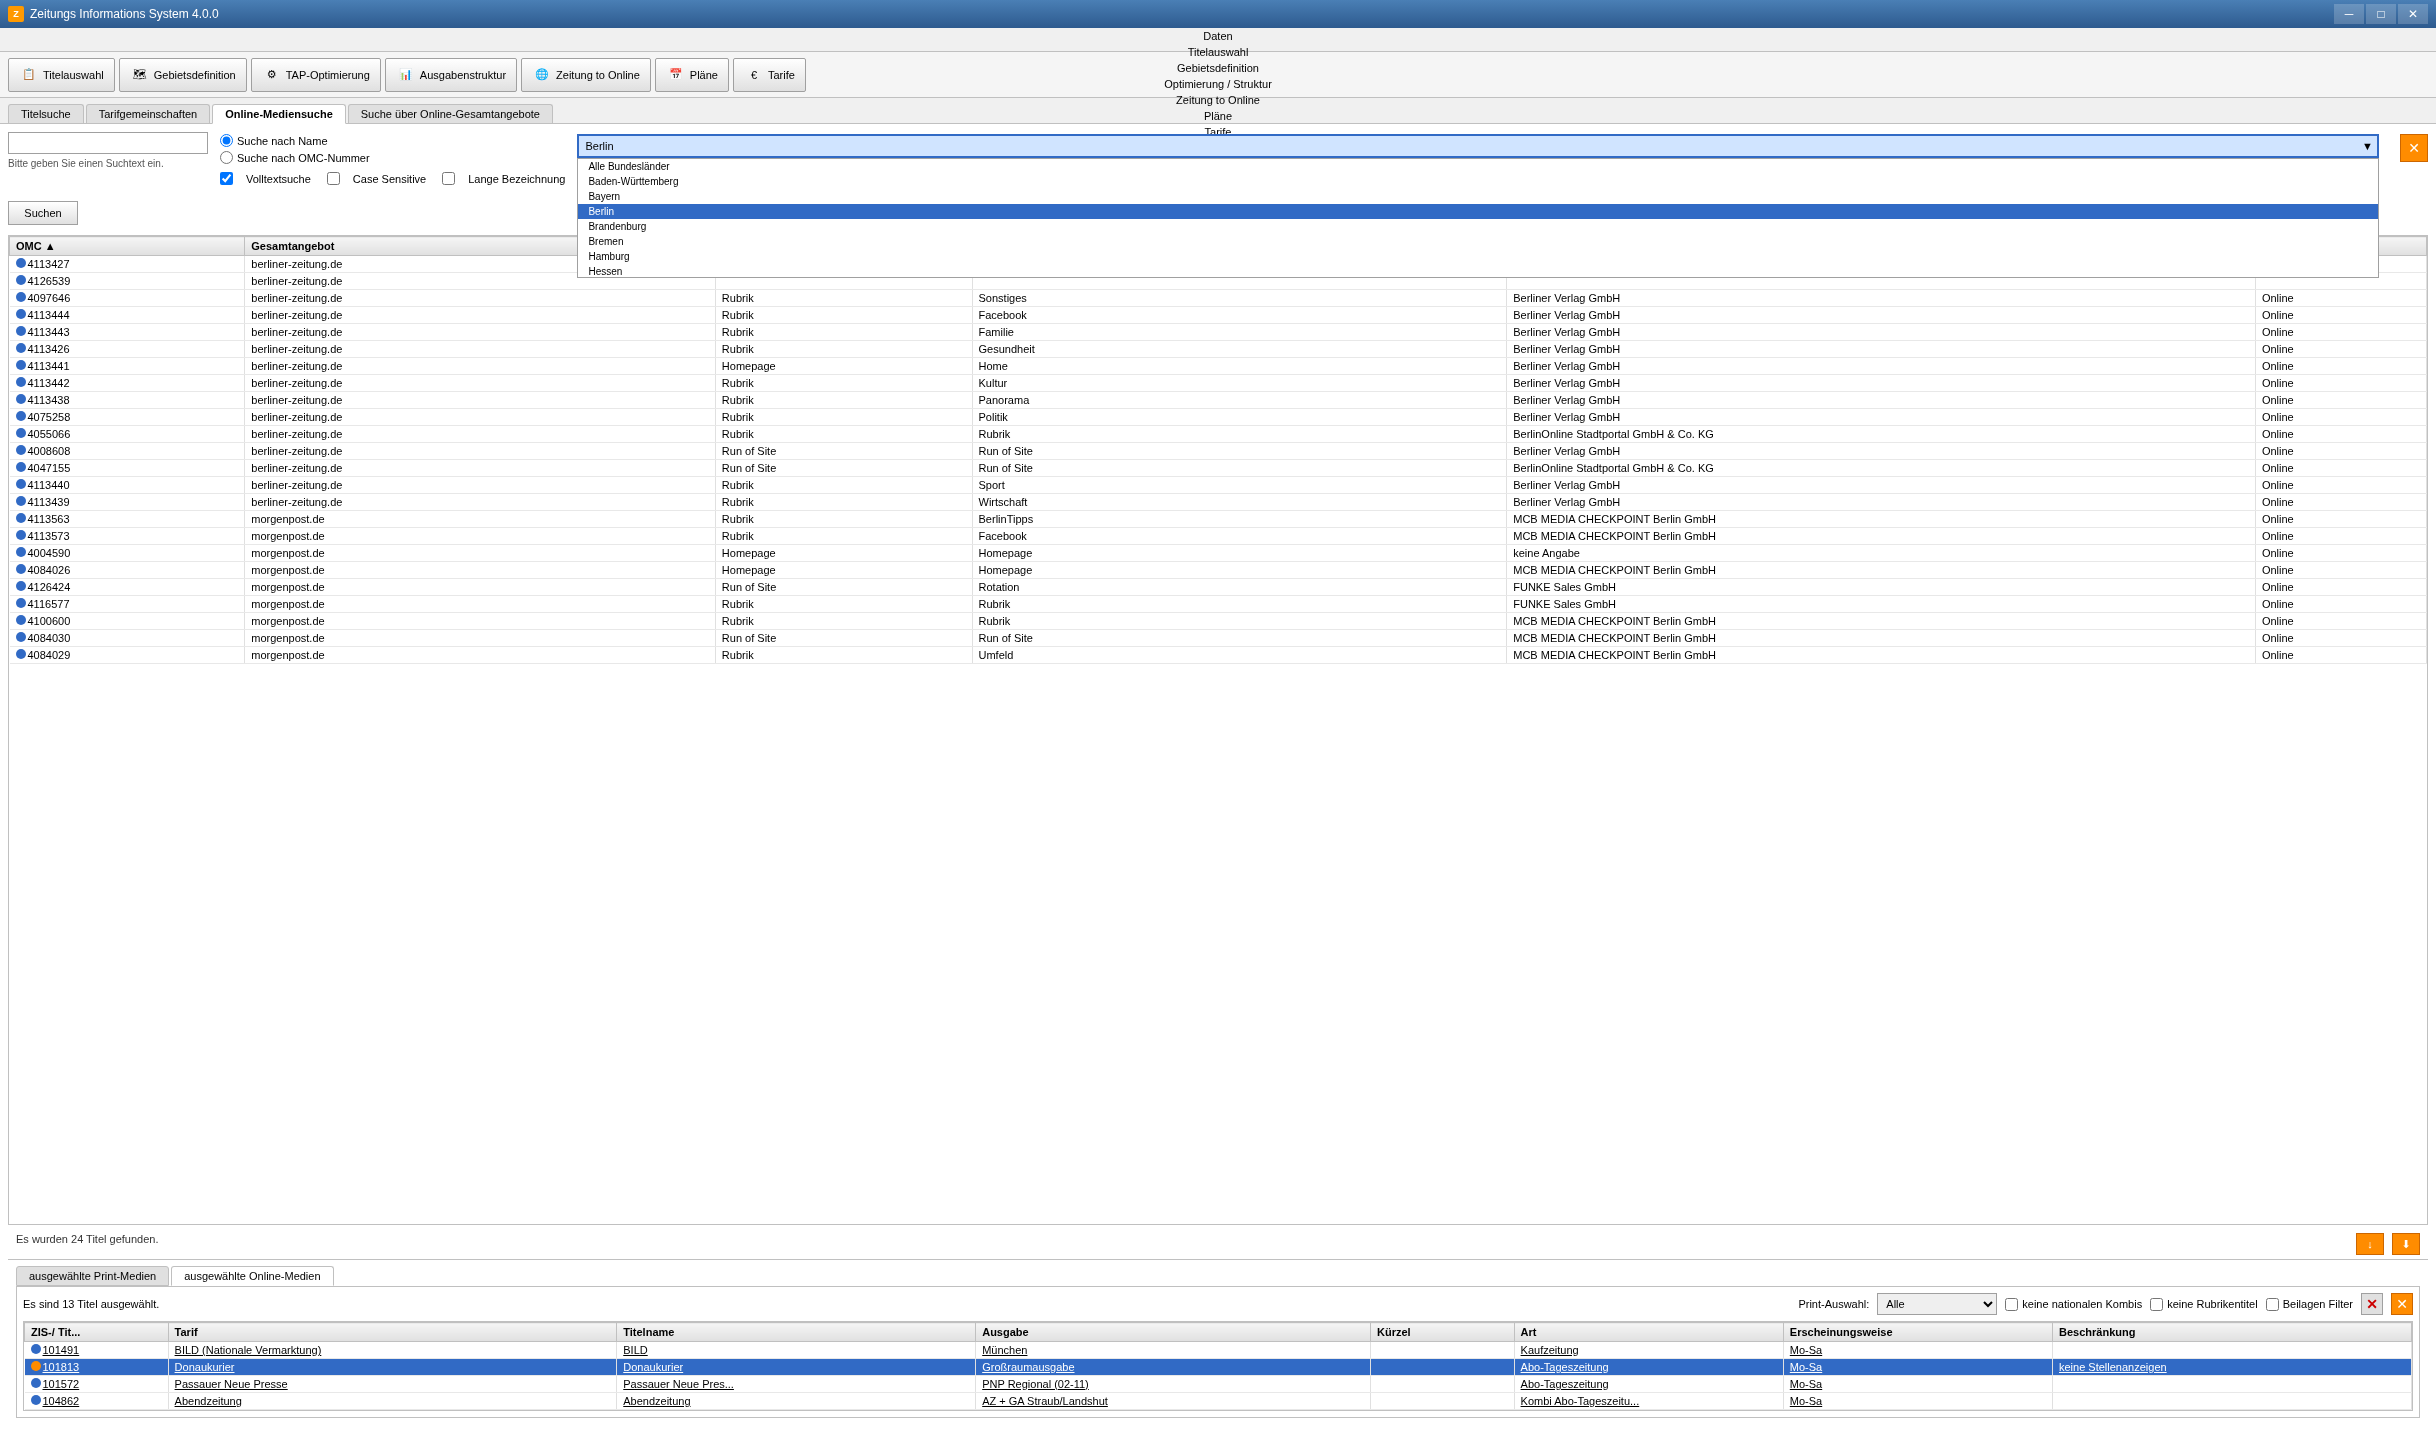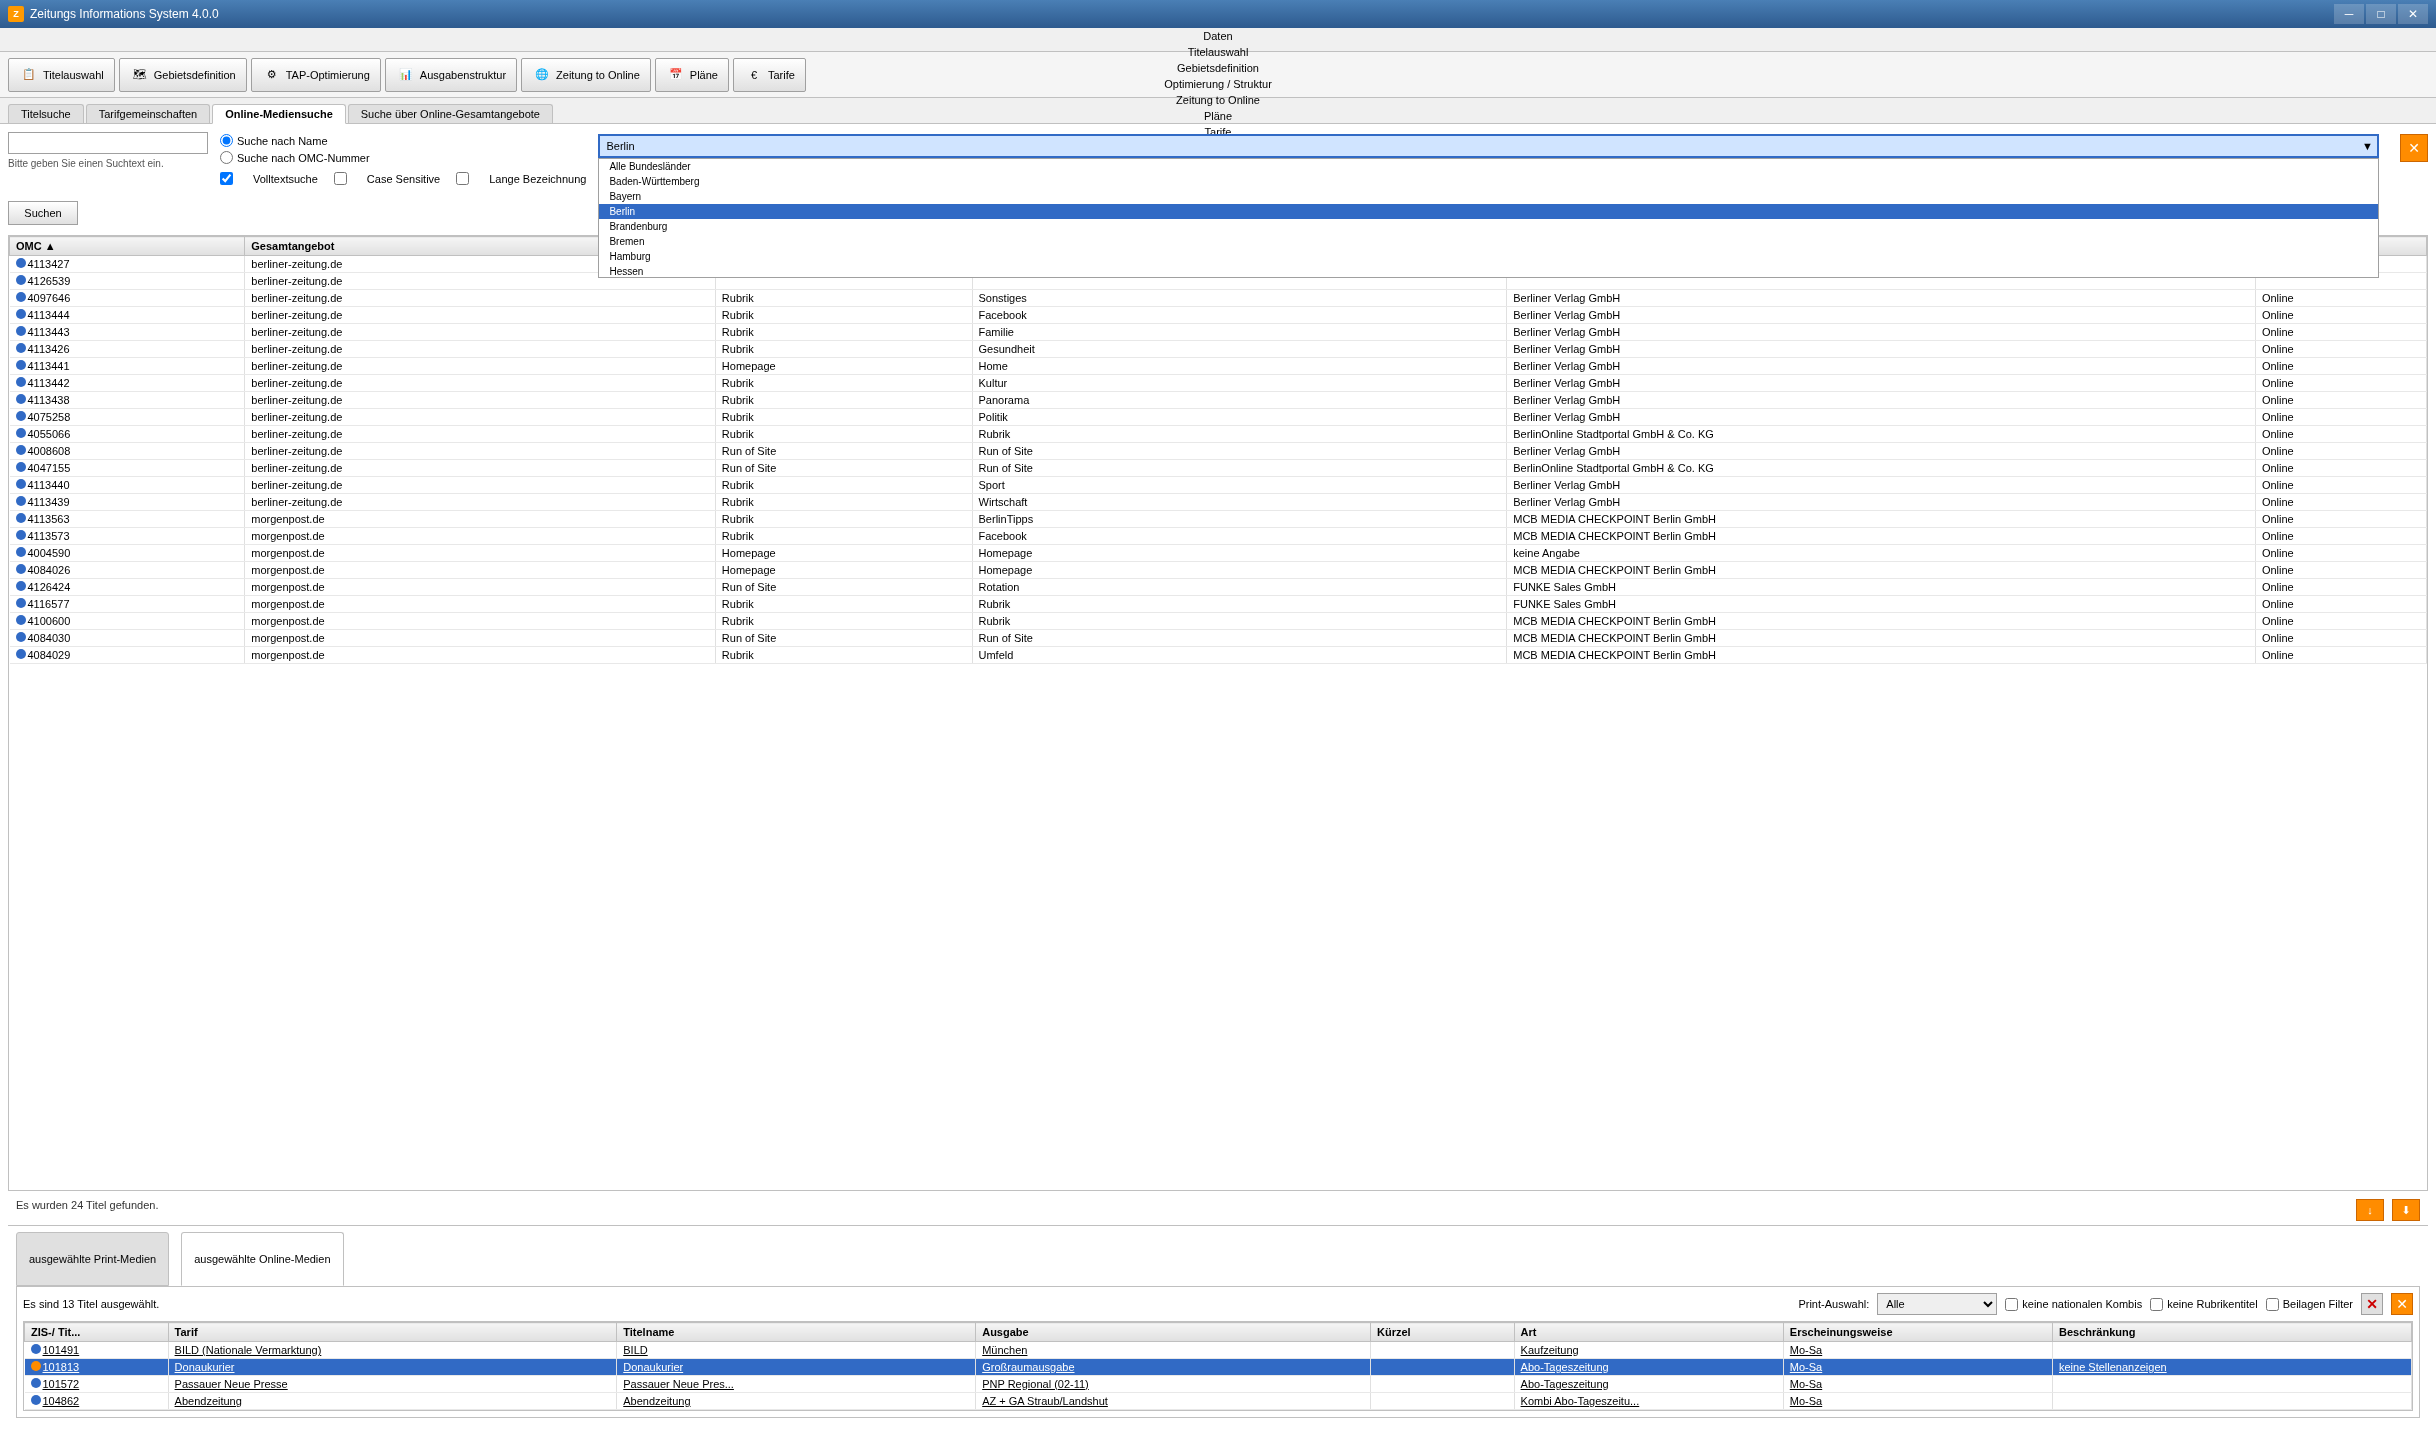--- a/index.html
+++ b/index.html
@@ -136,21 +136,21 @@
       margin-top: 24px;
     }
 
     .search-options {
       display: flex;
       flex-direction: column;
       gap: 4px;
       margin-top: 2px;
     }
     .radio-option { display: flex; align-items: center; gap: 4px; cursor: pointer; }
-    .checkbox-option { display: flex; align-items: center; gap: 20px; cursor: pointer; }
+    .checkbox-option { display: flex; align-items: center; gap: 13px; cursor: pointer; }
     .search-options-row { display: flex; align-items: center; gap: 16px; margin-top: 4px; }
     .dropdown-trigger {
       width: 100%;
       height: 24px;
       border: 2px solid #316ac5;
       background: #d0e4ff;
       padding: 2px 24px 2px 6px;
       font-size: 11px;
       display: flex;
       align-items: center;
@@ -249,25 +249,25 @@
       flex-shrink: 0;
     }
 
     
     .bottom-tab-bar {
       display: flex;
       align-items: flex-end;
       margin-bottom: 0;
     }
     .bottom-tab {
-      padding: 20px 12px;
+      padding: 3px 12px;
       border: 1px solid #c0c0c0;
       background: #e0e0e0;
       cursor: pointer;
-      margin-right: 12px;
+      margin-right: 2px;
       border-radius: 3px 3px 0 0;
       font-size: 11px;
     }
     .bottom-tab.active {
       background: white;
       border-bottom: 1px solid white;
     }
 
     .bottom-panel {
       border: 1px solid #c0c0c0;

